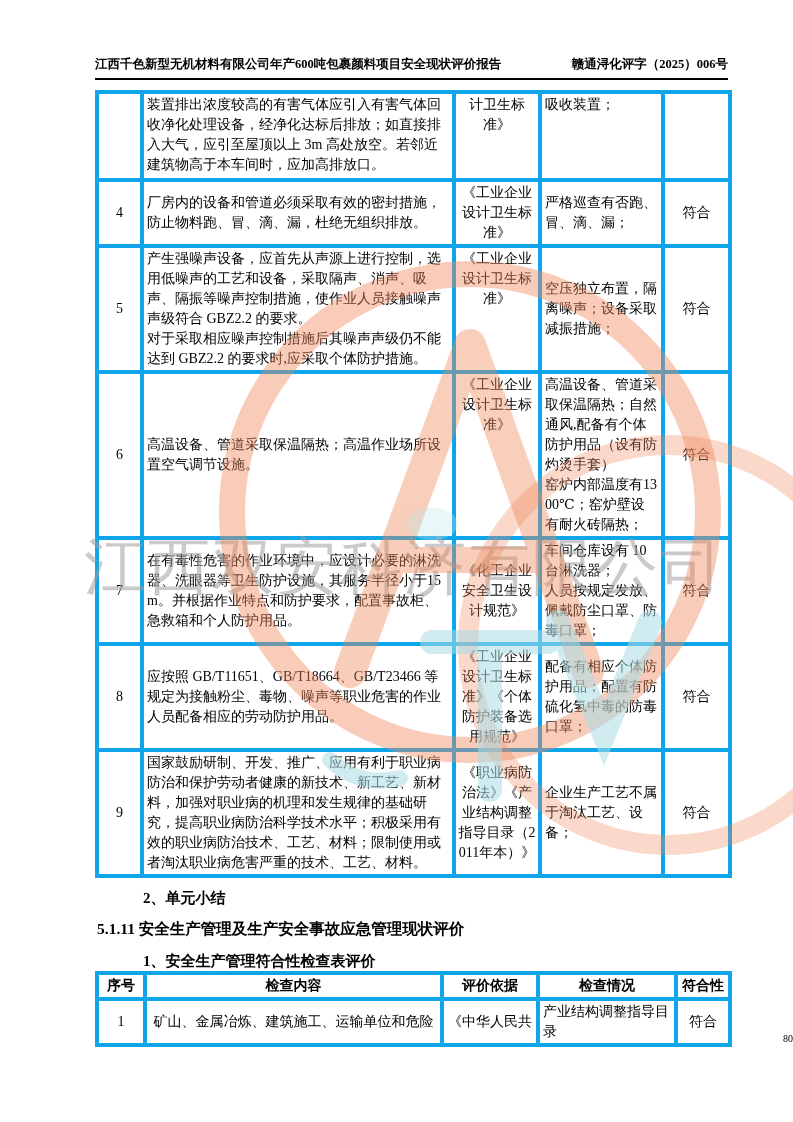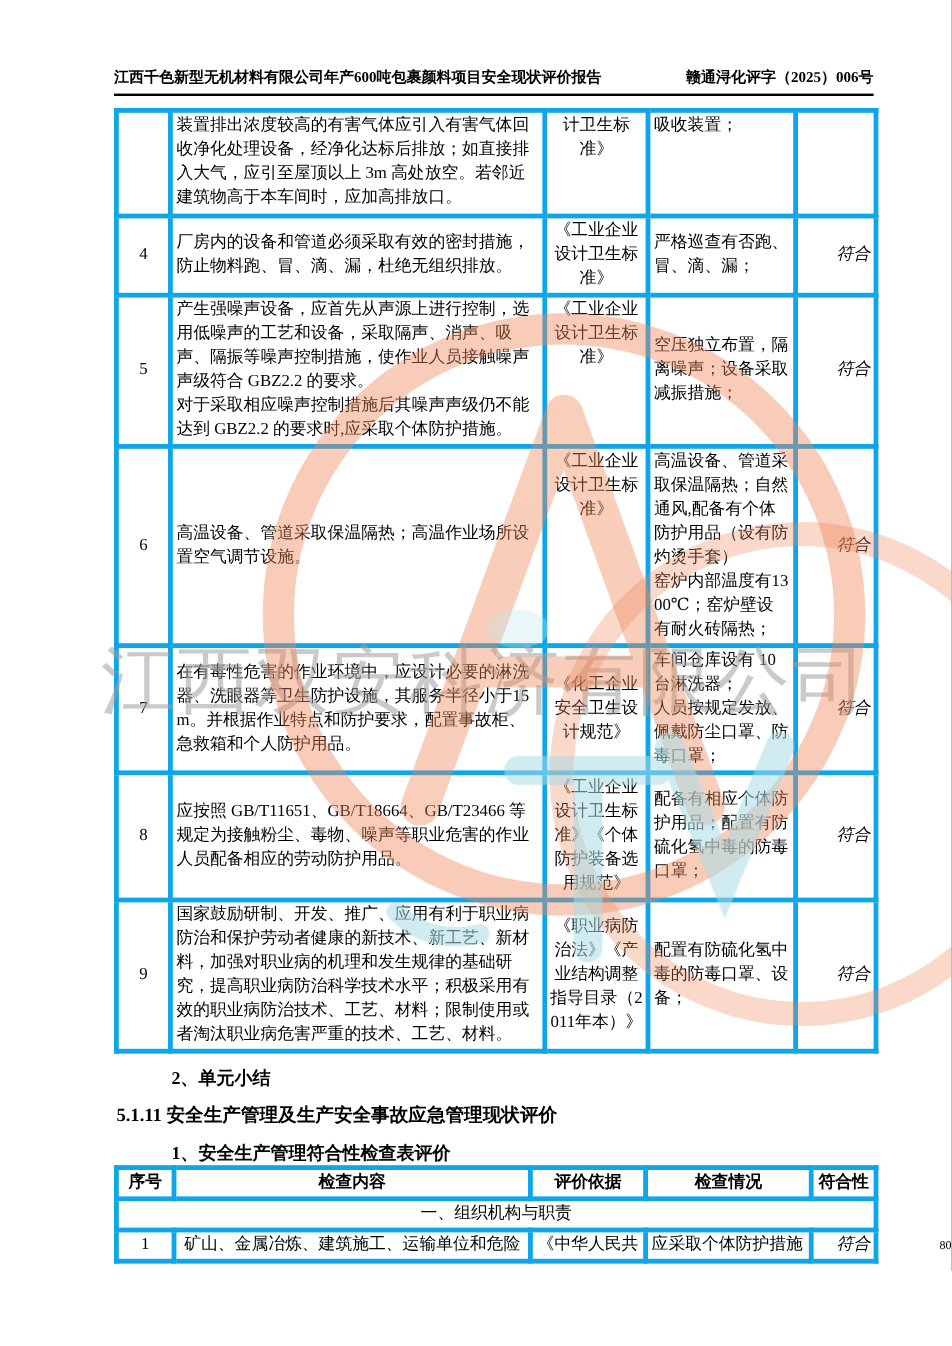--- a/index.html
+++ b/index.html
@@ -24,21 +24,21 @@
   table, td, th { border:4px solid #0ea5e9; }
   table { border-width:2px; }
   td, th {
     font-size:14px; line-height:20px; vertical-align:middle;
     padding:1px 3px; overflow:hidden; white-space:pre-line;
     word-break:break-all;
   }
   .t1 { margin-top:10px; }
   td.c-no { text-align:center; padding:1px 0; }
   td.c-basis { text-align:center; padding:1px 1px; }
-  td.c-conf { text-align:right;font-style:italic; }
+  td.c-conf { text-align:center; }
   td.c-content, td.c-sit { text-align:left; }
   .va-top { vertical-align:top; }
 
   
   .h-summary  { margin:11px 0 0 48px; font-size:15px; font-weight:bold; }
   .body-text  { margin:11px 0 0 25px; font-size:15.5px; }
   .h-section  { margin:11px 0 12px 2px;  font-size:15.5px; font-weight:bold; }
   .h-sub      { margin:11px 0 0 48px; font-size:15px; font-weight:bold; }
   .caption    { margin:9px 0 5px 0; text-align:center; font-size:15.5px; font-weight:bold; }
 
@@ -143,21 +143,21 @@
         <td class="c-no">8</td>
         <td class="c-content">应按照 GB/T11651、GB/T18664、GB/T23466 等规定为接触粉尘、毒物、噪声等职业危害的作业人员配备相应的劳动防护用品。</td>
         <td class="c-basis">《工业企业设计卫生标准》《个体防护装备选用规范》</td>
         <td class="c-sit">配备有相应个体防护用品；配置有防硫化氢中毒的防毒口罩；</td>
         <td class="c-conf">符合</td>
       </tr>
       <tr style="height:124px">
         <td class="c-no">9</td>
         <td class="c-content">国家鼓励研制、开发、推广、应用有利于职业病防治和保护劳动者健康的新技术、新工艺、新材料，加强对职业病的机理和发生规律的基础研究，提高职业病防治科学技术水平；积极采用有效的职业病防治技术、工艺、材料；限制使用或者淘汰职业病危害严重的技术、工艺、材料。</td>
         <td class="c-basis">《职业病防治法》《产业结构调整指导目录（2011年本）》</td>
-        <td class="c-sit">配置有防硫化氢中毒的防毒口罩、设备；</td>
+        <td class="c-sit">企业生产工艺不属于淘汰工艺、设备；</td>
         <td class="c-conf">符合</td>
       </tr>
     </tbody>
       </table>
 
     <div class="h-summary">2、单元小结</div>
     <div class="h-section">5.1.11 安全生产管理及生产安全事故应急管理现状评价</div>
     <div class="h-sub">1、安全生产管理符合性检查表评价</div>
 
     <table class="t2">
@@ -169,28 +169,25 @@
           <col style="width:54px">
       </colgroup>
       <tbody>
           <tr>
         <th>序号</th>
         <th>检查内容</th>
         <th>评价依据</th>
         <th>检查情况</th>
         <th>符合性</th>
       </tr>
-      <tr class="group-row">
-        <td colspan="5">一、组织机构与职责</td>
-      </tr>
       <tr>
         <td class="c-no">1</td>
         <td class="c-content">矿山、金属冶炼、建筑施工、运输单位和危险</td>
         <td class="c-basis">《中华人民共</td>
-        <td class="c-sit">应采取个体防护措施</td>
+        <td class="c-sit">产业结构调整指导目录</td>
         <td class="c-conf">符合</td>
       </tr>
     </tbody>
       </table>
 
   </div>
 
   <div class="page-number">80</div>
 
 </div>

